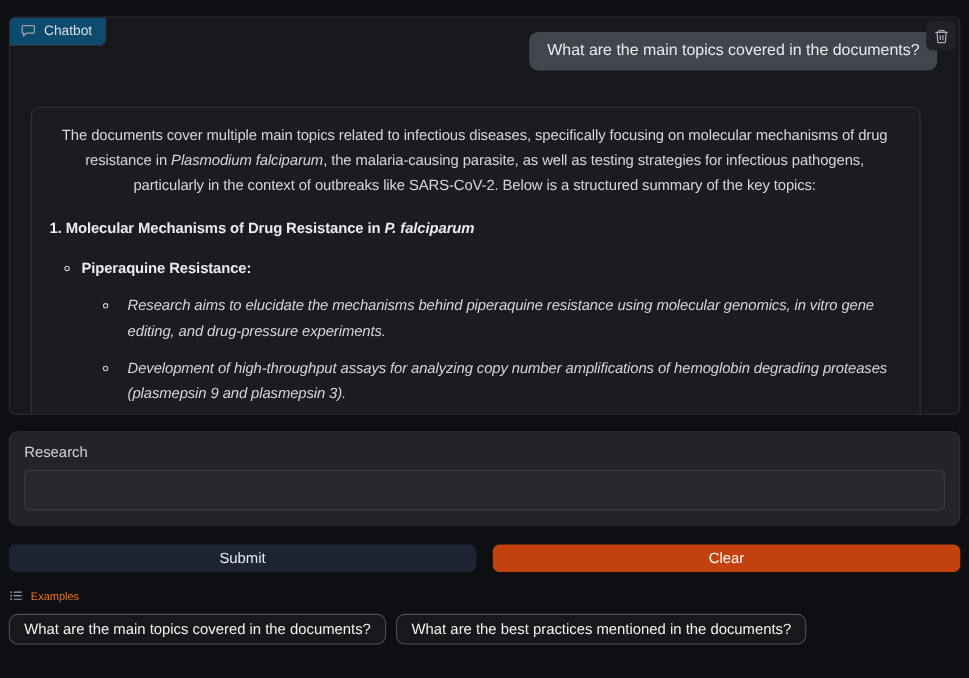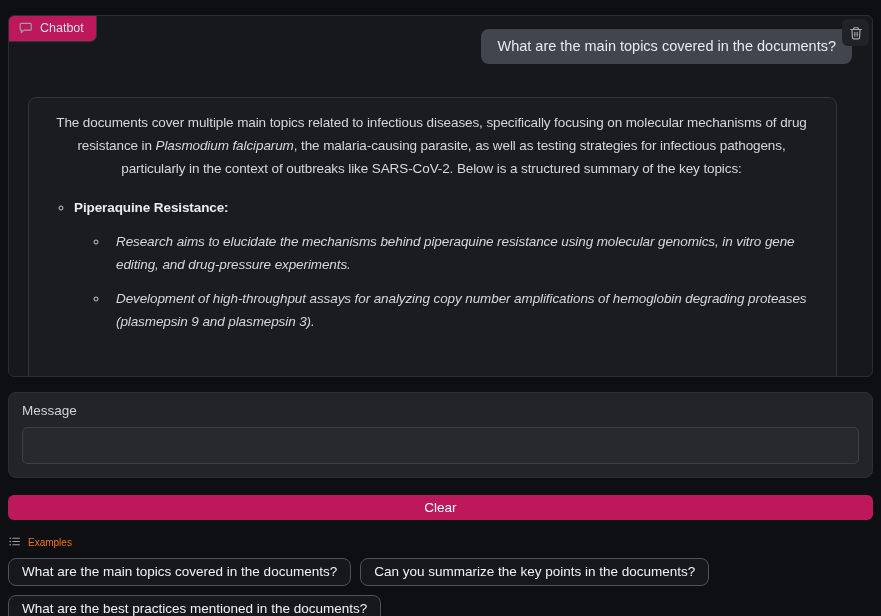--- a/index.html
+++ b/index.html
@@ -19,21 +19,21 @@
     background: #17181c;
     border: 1px solid #2b2d32;
     border-radius: 6px;
     overflow: hidden;
   }
   .chat-label-tab {
     position: absolute;
     top: 0; left: 0;
     display: flex; align-items: center; gap: 7px;
     padding: 5px 12px 6px 10px;
-    background: #be185d;
+    background: #0c4a6e;
     border-right: 1px solid #33353a;
     border-bottom: 1px solid #33353a;
     border-bottom-right-radius: 7px;
     color: #dcdee2;
     font-size: 12.5px;
     z-index: 3;
   }
   .chat-label-tab svg { width: 14px; height: 14px; stroke: #9da0a7; }
   .trash-btn {
     position: absolute;
@@ -119,21 +119,21 @@
     flex: 1;
     height: 25px;
     border: none;
     border-radius: 6px;
     font-family: "Liberation Sans", "DejaVu Sans", sans-serif;
     font-size: 13.5px;
     font-weight: 500;
     cursor: pointer;
   }
   .submit-btn { background: #1d2434; color: #e8e9ec; }
-  .clear-btn  { background: #be185d; color: #ffffff; }
+  .clear-btn  { background: #c2410c; color: #ffffff; }
 
   
   .examples-label {
     display: flex; align-items: flex-end; gap: 7px;
     margin-top: 15px;
     font-size: 10px;
     color: #f97316;
   }
   .examples-label svg { width: 13px; height: 13px; stroke: #9da0a7; }
   .examples-list {
@@ -181,52 +181,53 @@
       </span>
     </button>
 
     <div class="user-row">
       <div class="user-bubble">What are the main topics covered in the documents?</div>
     </div>
 
     <div class="bot-bubble">
       <p class="intro"><span>The documents cover multiple main topics related to infectious diseases, specifically focusing on molecular mechanisms of drug resistance in </span><em>Plasmodium falciparum</em><span>, the malaria-causing parasite, as well as testing strategies for infectious pathogens, particularly in the context of outbreaks like SARS-CoV-2. Below is a structured summary of the key topics:</span></p>
 
+      <p class="md-heading"><span>1. Molecular Mechanisms of Drug Resistance in </span><em>P. falciparum</em></p>
 
       <ul class="lvl1">
         <li>
           <span class="bullet-title">Piperaquine Resistance:</span>
           <ul class="lvl2">
             <li>Research aims to elucidate the mechanisms behind piperaquine resistance using molecular genomics, in vitro gene editing, and drug-pressure experiments.</li>
             <li>Development of high-throughput assays for analyzing copy number amplifications of hemoglobin degrading proteases (plasmepsin 9 and plasmepsin 3).</li>
 
           </ul>
         </li>
       </ul>
     </div>
   </div>
 
   <div class="message-block">
-    <label>Message</label>
+    <label>Research</label>
     <textarea style=""></textarea>
   </div>
 
   <div class="button-row">
+    <button class="submit-btn">Submit</button>
     <button class="clear-btn">Clear</button>
   </div>
 
   <div class="examples-label">
     <span style="display:flex">
       <svg viewBox="0 0 24 24" fill="none" stroke-width="2" stroke-linecap="round">
         <path d="M9 6h12M9 12h12M9 18h12"></path>
         <path d="M4 6h.01M4 12h.01M4 18h.01" stroke-width="3"></path>
       </svg>
     </span>
     <span>Examples</span>
   </div>
 
   <div class="examples-list">
     <button class="example-btn">What are the main topics covered in the documents?</button>
-    <button class="example-btn">Can you summarize the key points in the documents?</button>
     <button class="example-btn">What are the best practices mentioned in the documents?</button>
   </div>
 
 </div>
 
 </body></html>

